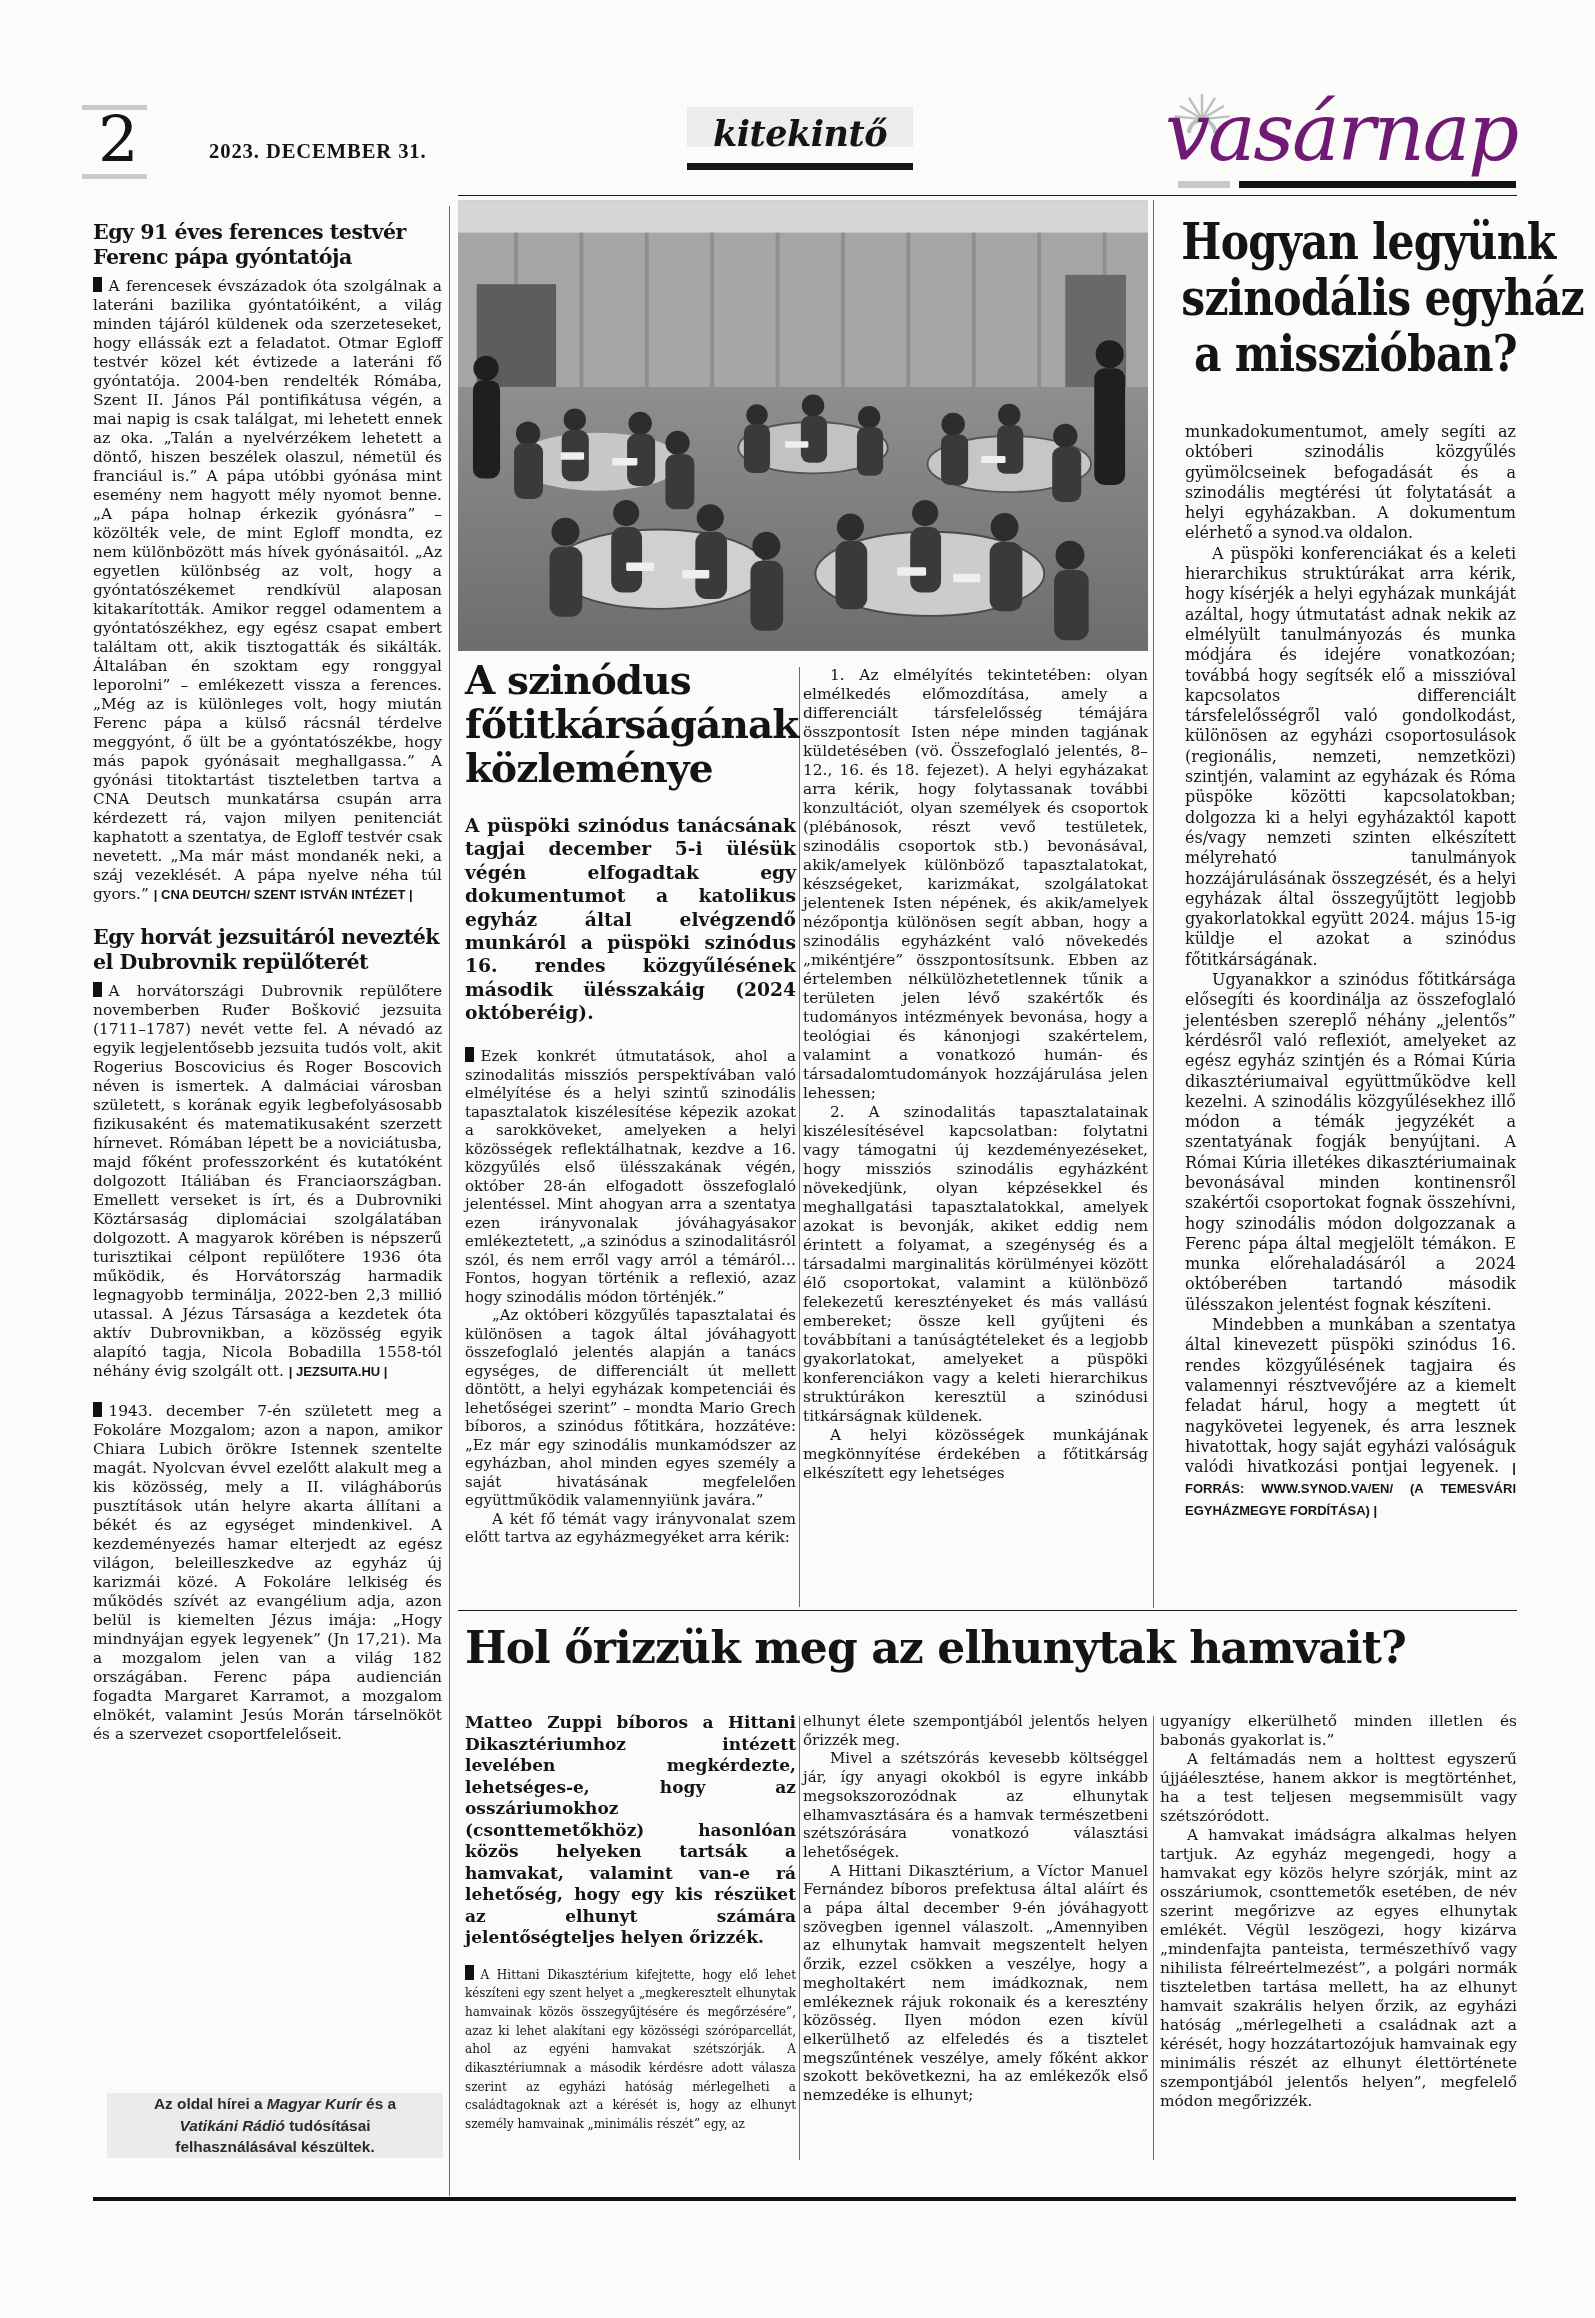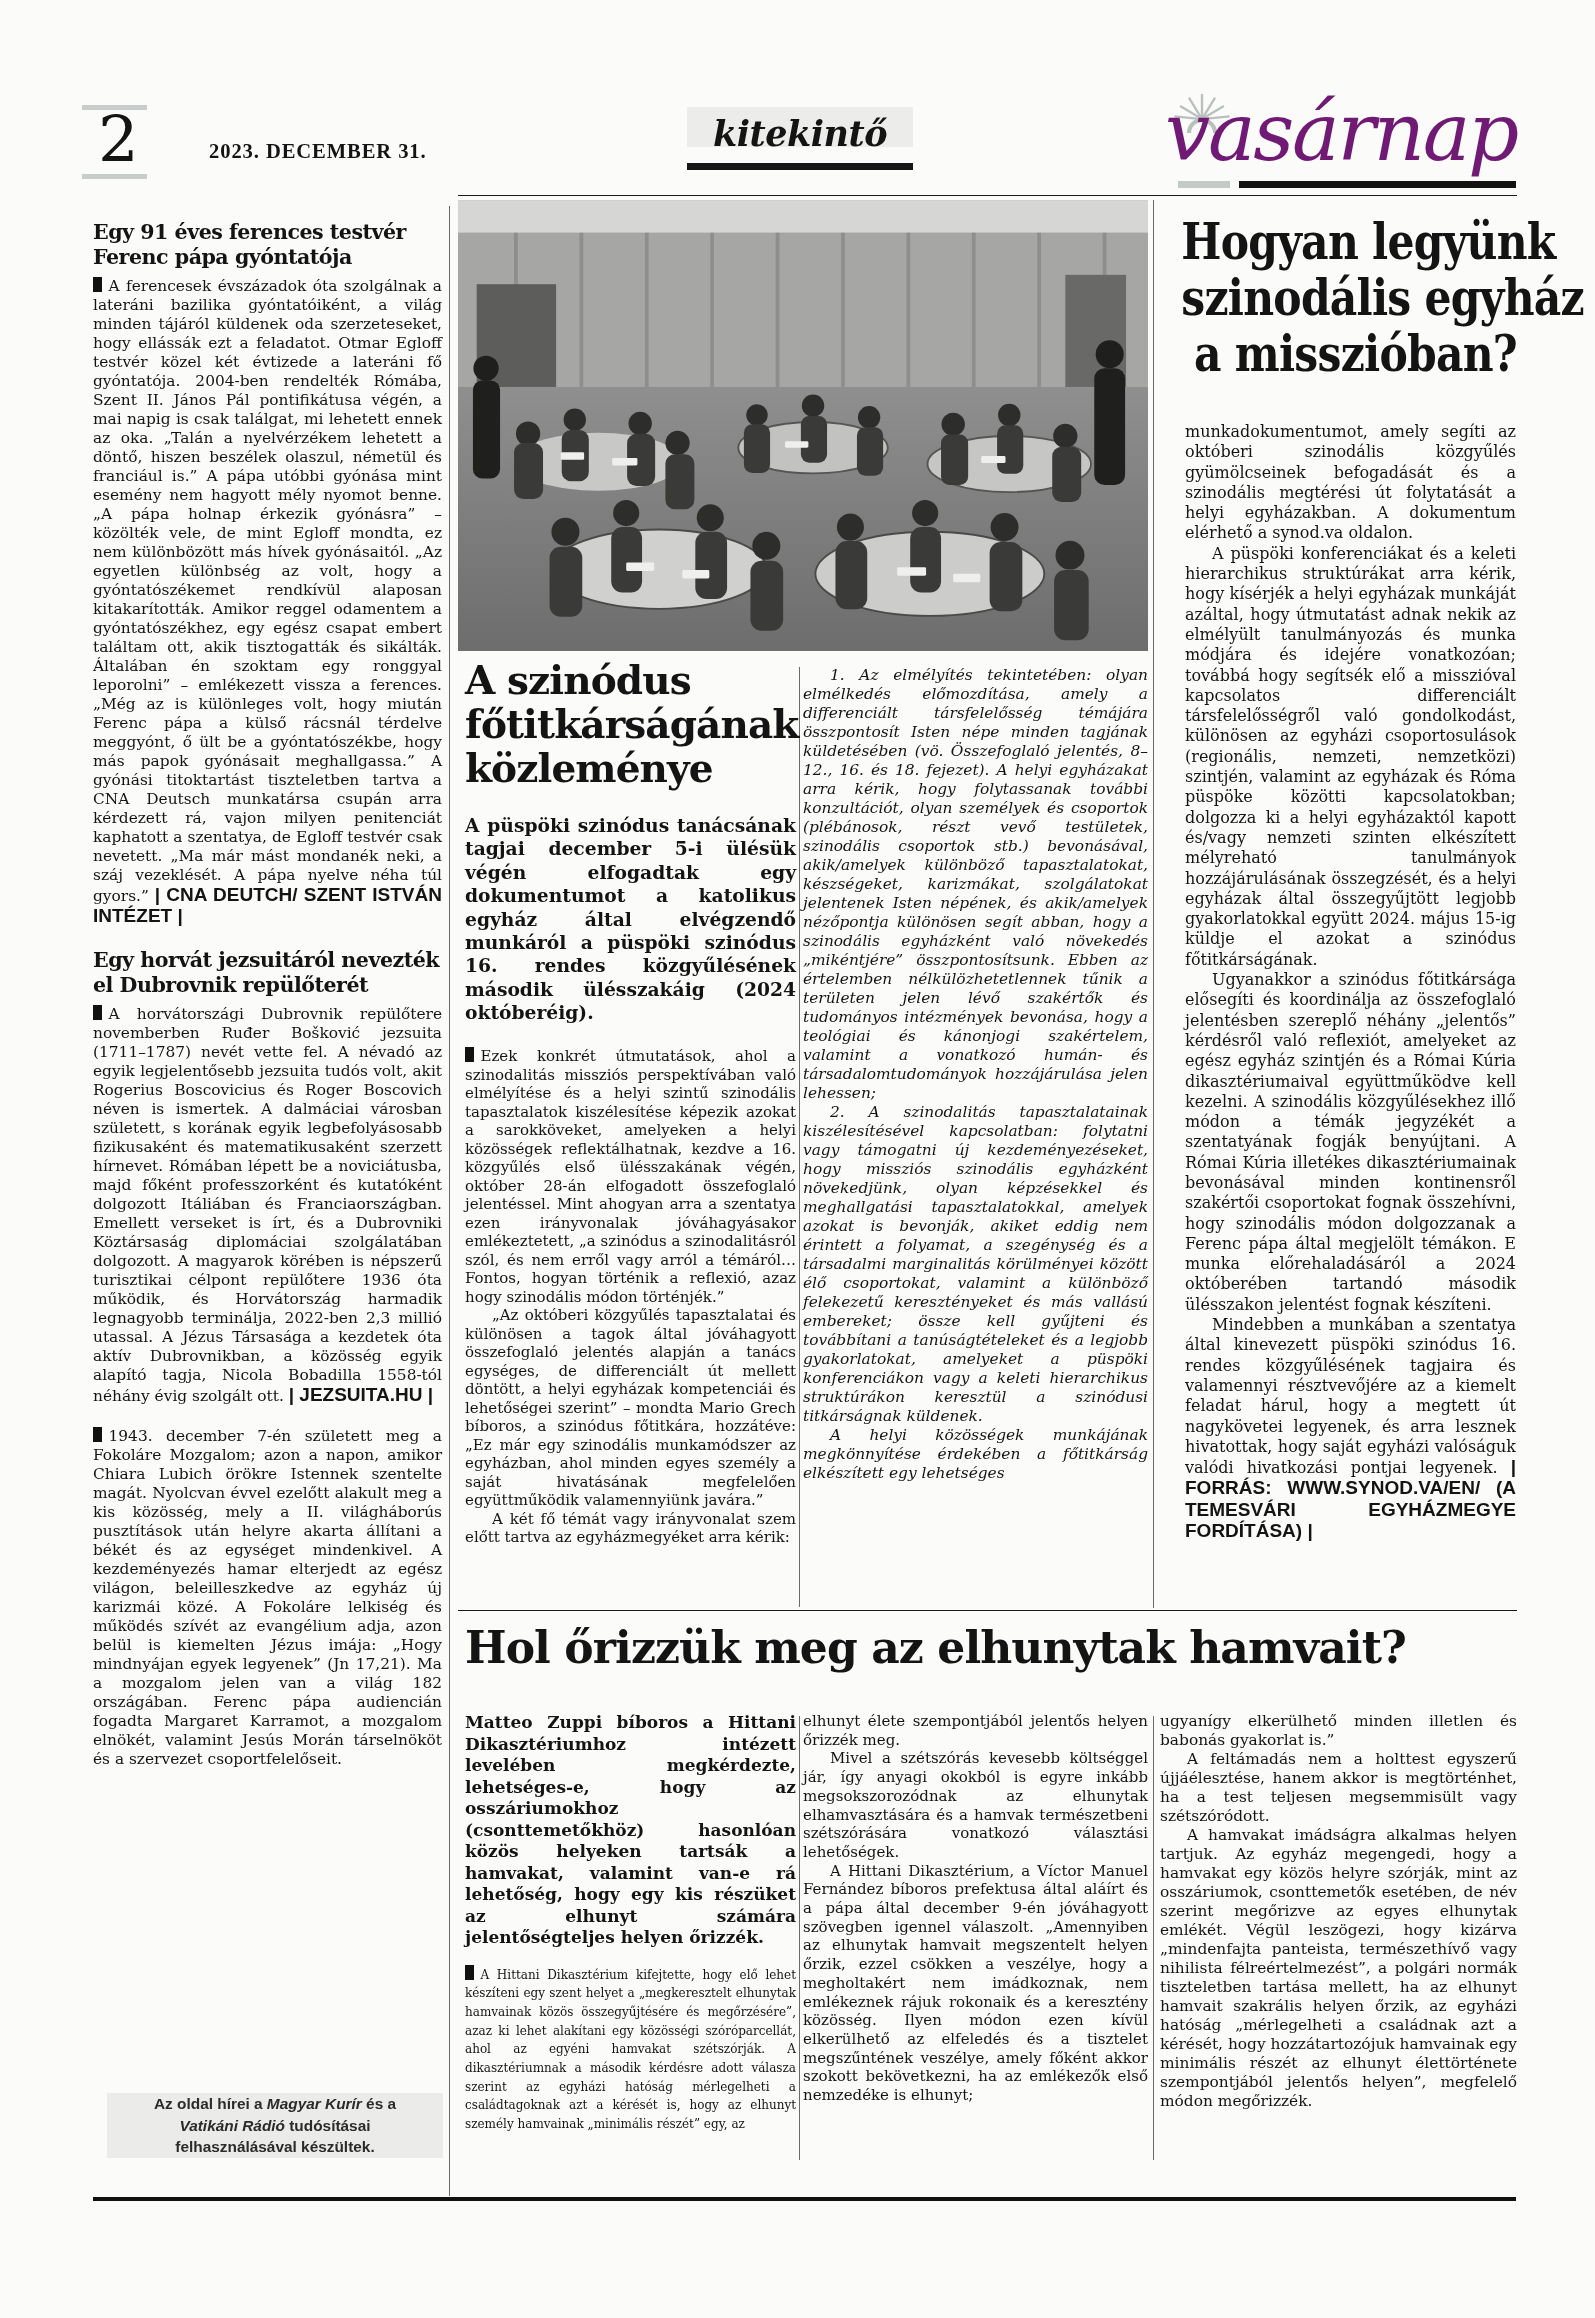--- a/index.html
+++ b/index.html
@@ -23,33 +23,33 @@
   
   .rule{position:absolute;background:#1a1a1a;}
   .colrule{position:absolute;background:#6a6a6a;}
   
   #photo{position:absolute;left:458px;top:200px;width:690px;height:451px;background:#9c9c9c;overflow:hidden;}
   
   h2.art-title{font-size:20.6px;line-height:25px;font-weight:700;letter-spacing:-0.5px;margin:0 0 6.5px 0;}
   p.body{font-size:15.4px;line-height:19px;text-align:justify;margin:0;}
   p.ind{text-indent:27px;}
   .marker{display:inline-block;width:9px;height:15.4px;background:#111;margin-right:6.5px;vertical-align:-1.4px;}
-  .src{font-family:"Liberation Sans",sans-serif;font-weight:700;font-size:19px;letter-spacing:0;}
+  .src{font-family:"Liberation Sans",sans-serif;font-weight:700;font-size:13px;letter-spacing:0;}
   
   #left-col{position:absolute;left:93px;top:220px;width:349px;}
   .article{margin-bottom:21.5px;}
   #footer-box{position:absolute;left:107px;top:2093px;width:336px;box-sizing:border-box;
     background:#ebebe9;padding:0 16px;text-align:center;color:#2b2b2b;
     font-family:"Liberation Sans",sans-serif;font-weight:700;font-size:15.4px;line-height:21.5px;}
   
   #synod-col1{position:absolute;left:465px;top:658px;width:331px;}
   #synod-title{font-size:39px;line-height:44px;font-weight:700;letter-spacing:-0.9px;margin:0 0 24px 0;}
   #synod-lede{font-size:18.7px;line-height:23.4px;font-weight:700;text-align:justify;margin:0 0 22.4px 0;}
   #synod-col1 p.body{font-size:15px;line-height:18.5px;}
-  #synod-col2{position:absolute;left:803px;top:666px;width:345px;font-style:italic;}
+  #synod-col2{position:absolute;left:803px;top:666px;width:345px;}
   #synod-col2 p.body{font-size:15.4px;line-height:19px;}
   #mission-head{position:absolute;left:1122px;top:214px;width:395px;text-align:right;
     font-size:50px;line-height:56px;font-weight:700;letter-spacing:-0.9px;
     transform:scaleX(0.85);transform-origin:right top;white-space:nowrap;}
   #synod-col3{position:absolute;left:1185px;top:422px;width:331px;}
   #synod-col3 p.body{font-size:16px;line-height:20.3px;}
   
   #ashes-title{position:absolute;left:465px;top:1626px;width:1052px;font-size:44px;line-height:1;
     font-weight:700;letter-spacing:-0.9px;margin:0;}
   #ashes-col1{position:absolute;left:465px;top:1712px;width:331px;}

